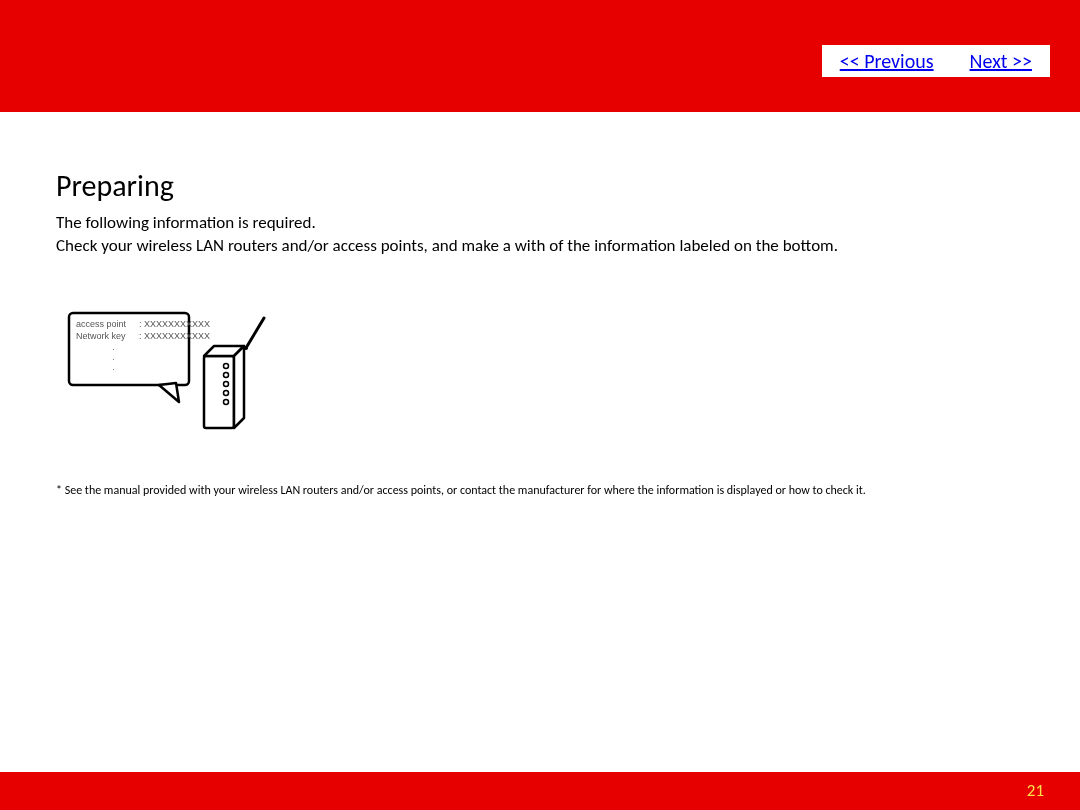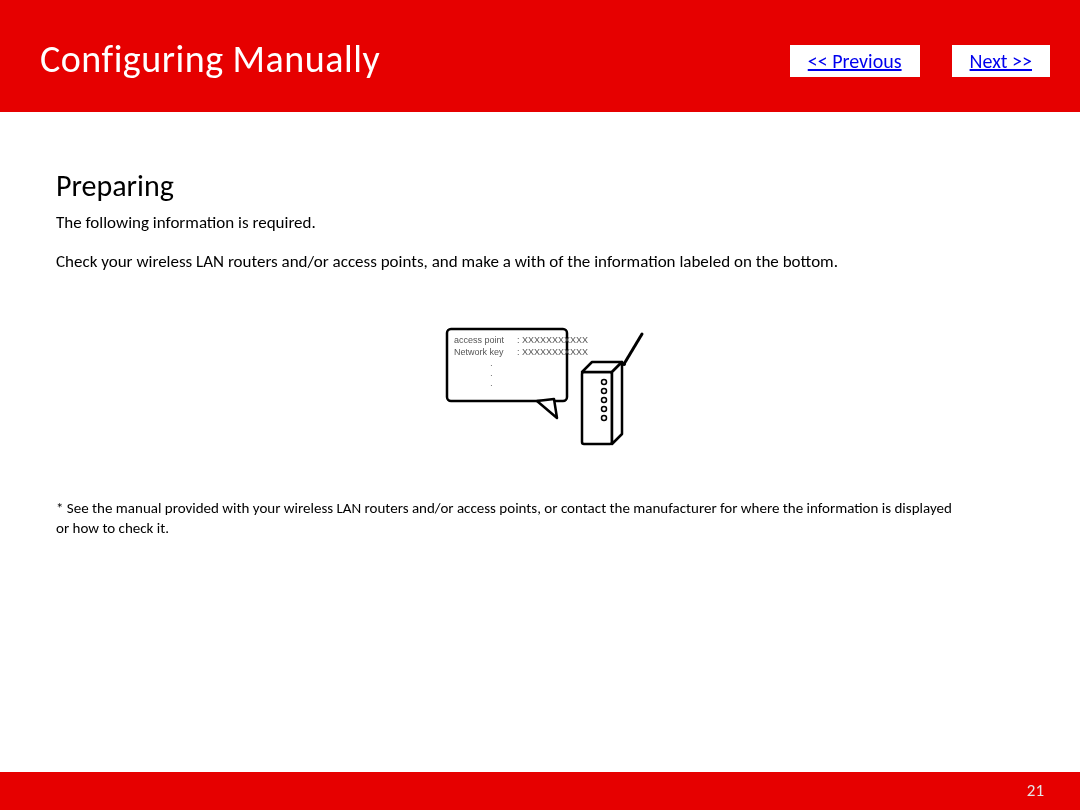--- a/index.html
+++ b/index.html
@@ -32,21 +32,20 @@
       font-size: 38px;
       font-weight: 300;
       letter-spacing: 0.5px;
     }
     
     .nav-buttons {
       position: absolute;
       right: 30px;
       top: 45px;
       display: flex;
-      gap: 32px;
     }
     
     .nav-button {
       background: white;
       color: #0000ee;
       text-decoration: underline;
       font-size: 20px;
       padding: 4px 18px;
       border: none;
       cursor: pointer;
@@ -65,65 +64,63 @@
     }
     
     .body-text {
       font-size: 17px;
       line-height: 1.35;
       color: #000;
       max-width: 900px;
     }
     
     .body-text-block {
-      margin-bottom: 16px;
+      margin-bottom: 0;
     }
     
     .illustration-container {
       margin-top: 50px;
       margin-bottom: 40px;
       margin-left: 8px;
-      text-align: center;
     }
     
     .illustration {
       width: 220px;
       height: 130px;
     }
     
     .footnote {
-      font-size: 15px;
+      font-size: 12px;
       line-height: 1.35;
       color: #000;
       max-width: 900px;
       margin-top: 12px;
     }
     
     .footer-bar {
       position: absolute;
       bottom: 0;
       left: 0;
       width: 100%;
       height: 38px;
       background: #e60000;
     }
     
     .page-number {
       position: absolute;
       right: 36px;
       top: 8px;
-      color: #e5e5e5;
+      color: #fde047;
       font-size: 17px;
     }
   </style>
 </head>
 <body>
 
 <div class="header-bar">
-  <h1 class="page-title">Configuring Manually</h1>
   <div class="nav-buttons">
     <button class="nav-button">&lt;&lt; Previous</button>
     <button class="nav-button">Next &gt;&gt;</button>
   </div>
 </div>
 
 <div class="content-area">
   <h2 class="section-heading">Preparing</h2>
   <div class="body-text body-text-block">The following information is required.</div>
   <div class="body-text">Check your wireless LAN routers and/or access points, and make a with of the information labeled on the bottom.</div>

